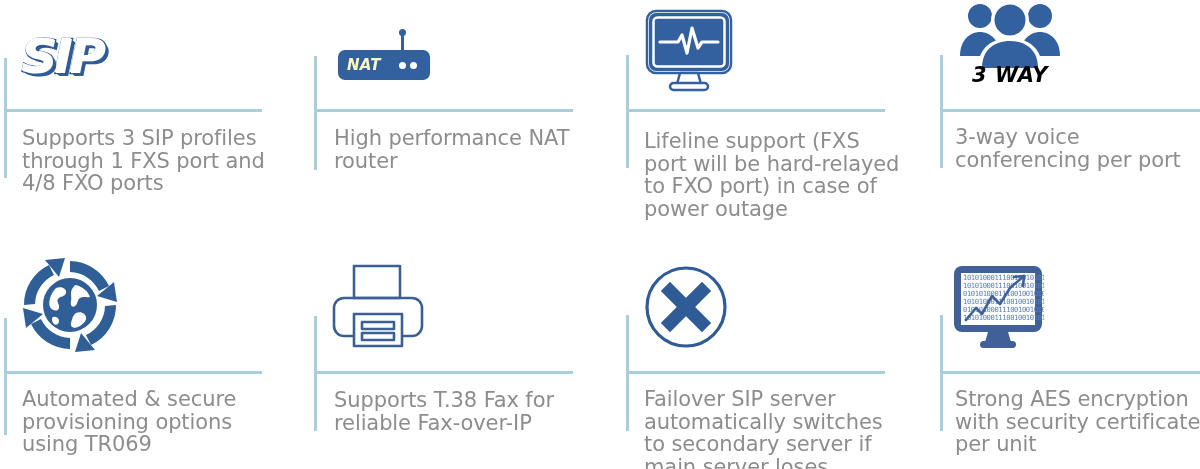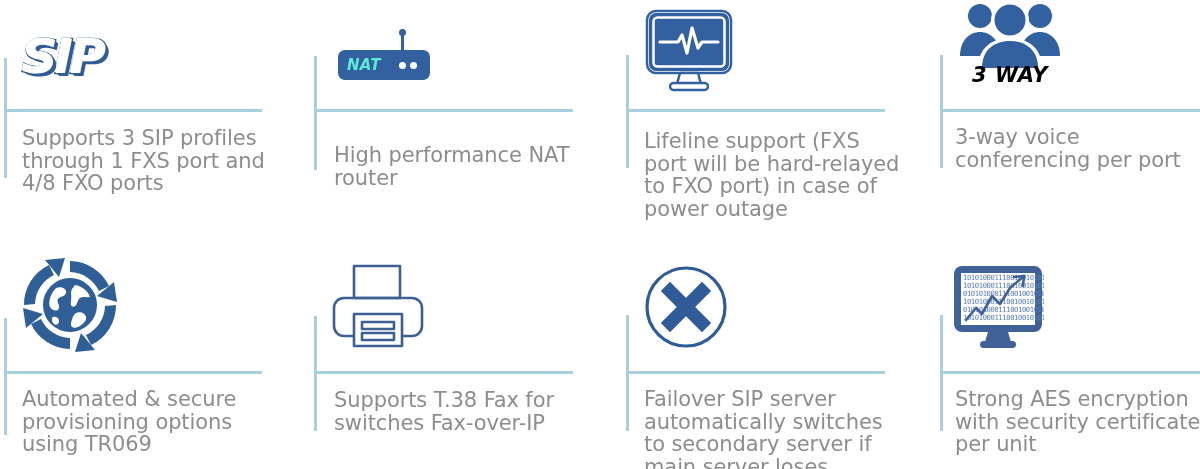--- a/index.html
+++ b/index.html
@@ -76,21 +76,21 @@
   .nat-box {
     position: relative;
     width: 92px;
     height: 30px;
     border-radius: 7px;
     background: #33609e;
     display: flex;
     align-items: center;
   }
   .nat-text {
-    color: #5eead4;
+    color: #fef9c3;
     font-family: "DejaVu Sans", sans-serif;
     font-weight: bold;
     font-style: italic;
     font-size: 15px;
     margin-left: 9px;
     letter-spacing: 0.3px;
   }
   .nat-dots {
     position: absolute;
     right: 13px;
@@ -163,21 +163,21 @@
       <div class="nat-box">
         <span class="nat-antenna"></span>
         <span class="nat-text">NAT</span>
         <span class="nat-dots">
             <i></i>
             <i></i>
           </span>
       </div>
     </div>
 
-    <div class="caption" style="left:34px; top:144px;">High performance NAT router</div>
+    <div class="caption" style="left:34px; top:127px;">High performance NAT router</div>
   </div>
 
   <div class="cell" style="left:600px; top:0px;">
     <div class="rule-v" style="left:26px; top:55px; height:113px;"></div>
     <div class="rule-h" style="left:26px; top:109px; width:259px;"></div>
 
     <div class="icon-wrap" style="left:44px; top:8px; height:86px;">
       <svg width="90" height="86" viewBox="0 0 90 86" aria-hidden="true">
         <rect x="3" y="3" width="84" height="62" rx="9" ry="9" fill="#33609e" stroke="#ffffff" stroke-width="4"></rect>
         <rect x="3" y="3" width="84" height="62" rx="9" ry="9" fill="none" stroke="#33609e" stroke-width="2.5"></rect>
@@ -264,21 +264,21 @@
         <g fill="none" stroke="#3c5f94" stroke-width="2.6" stroke-linejoin="round">
           <rect x="22" y="4" width="46" height="32"></rect>
           <path d="M12 36 L80 36 A10 10 0 0 1 90 46 L90 64 A10 10 0 0 1 80 74 L12 74 A10 10 0 0 1 2 64 L2 46 A10 10 0 0 1 12 36 Z"></path>
           <rect x="22" y="52" width="48" height="32" fill="#ffffff"></rect>
           <rect x="30" y="60" width="32" height="7"></rect>
           <rect x="30" y="71" width="32" height="7"></rect>
         </g>
       </svg>
     </div>
 
-    <div class="caption" style="left:34px; top:159px;">Supports T.38 Fax for switches Fax-over-IP</div>
+    <div class="caption" style="left:34px; top:159px;">Supports T.38 Fax for reliable Fax-over-IP</div>
   </div>
 
   <div class="cell" style="left:600px; top:230px;">
     <div class="rule-v" style="left:26px; top:85px; height:116px;"></div>
     <div class="rule-h" style="left:26px; top:141px; width:259px;"></div>
 
     <div class="icon-wrap" style="left:44px; top:35px; height:84px;">
       <svg width="84" height="84" viewBox="0 0 84 84" aria-hidden="true">
         <circle cx="42" cy="42" r="39" fill="none" stroke="#2f5b96" stroke-width="3.2"></circle>
         <g stroke="#2f5b96" stroke-width="13" stroke-linecap="square">

